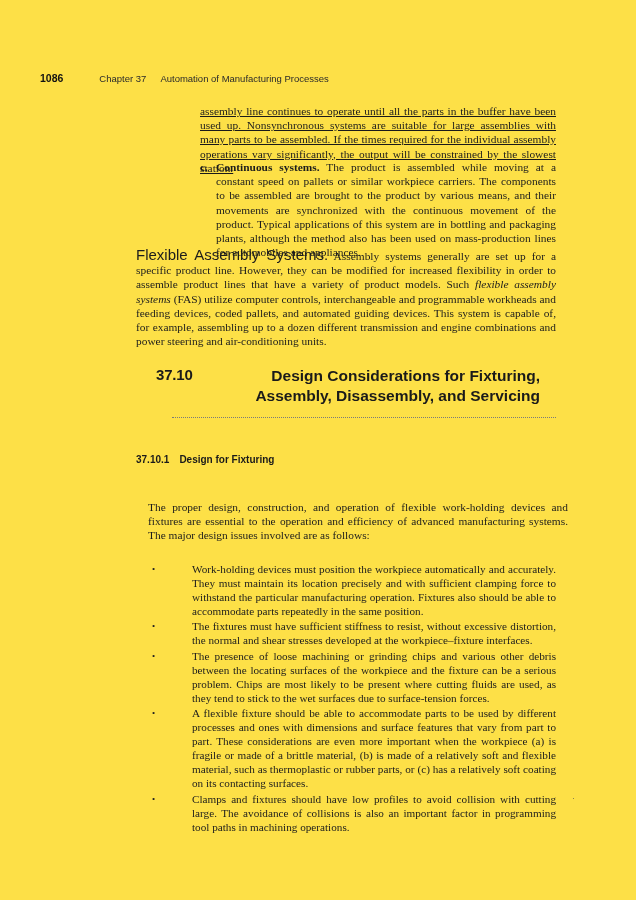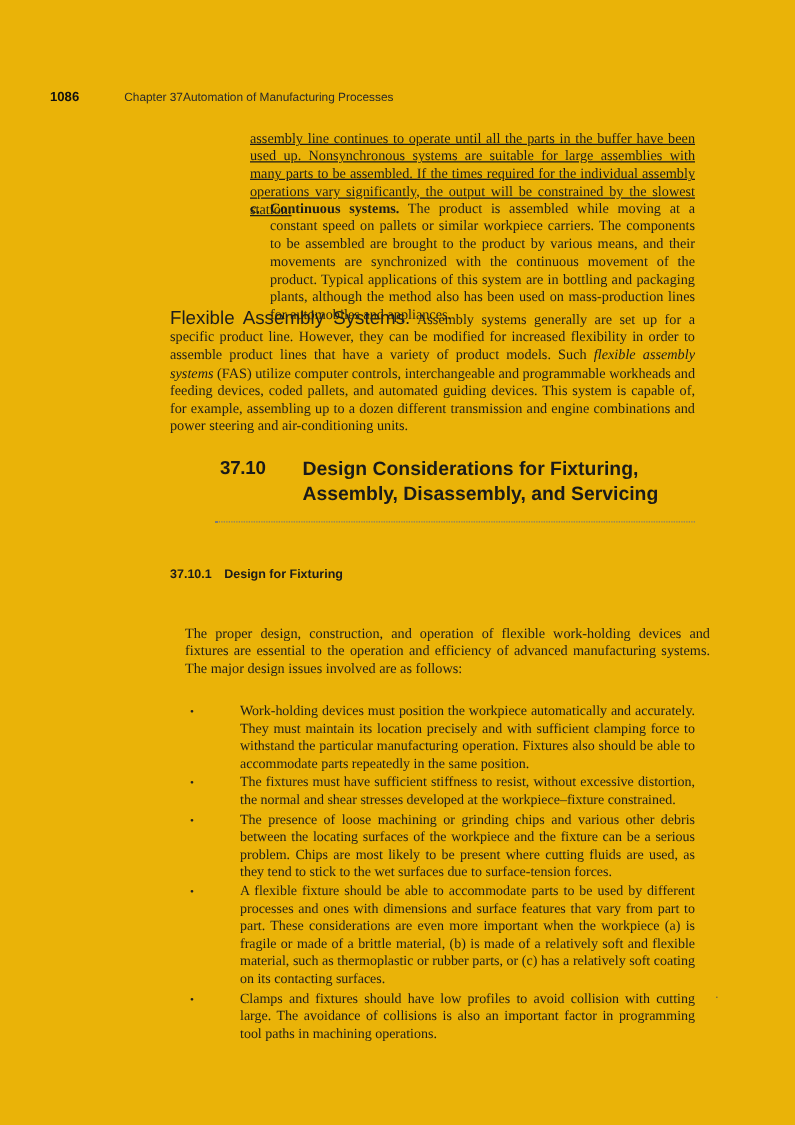--- a/index.html
+++ b/index.html
@@ -11,21 +11,21 @@
     width: 636px;
     height: 900px;
     font-family: "Liberation Serif", serif;
     color: #1a1a1a;
     overflow: hidden;
   }
   .page {
     position: relative;
     width: 636px;
     height: 900px;
-    background: #eab308;
+    background: #fde047;
   }
 
   
   .running-head {
     position: absolute;
     top: 72px;
     left: 40px;
     right: 40px;
     display: flex;
     align-items: baseline;
@@ -34,20 +34,21 @@
   .folio {
     font-weight: bold;
     font-size: 10.5px;
     letter-spacing: 0px;
     color: #111;
     margin-right: 36px;
   }
   .chap-label {
     font-size: 9.5px;
     color: #2a2a2a;
+    margin-right: 14px;
   }
   .chap-title {
     font-size: 9.5px;
     color: #2a2a2a;
   }
 
   p.tx {
     margin: 0;
     font-size: 11.4px;
     line-height: 14.2px;
@@ -100,23 +101,24 @@
   .fas-head {
     font-family: "Liberation Sans", sans-serif;
     font-weight: normal;
     font-size: 15px;
   }
   .ital { font-style: italic; }
 
   
   .sec-head {
     position: absolute;
-    left: 176px;
+    left: 156px;
     top: 366px;
     width: 384px;
+    text-align: right;
   }
   .sec-head .num {
     position: absolute;
     left: 0;
     top: 0;
     font-family: "Liberation Sans", sans-serif;
     font-weight: bold;
     font-size: 15px;
     letter-spacing: -0.2px;
   }
@@ -238,21 +240,21 @@
     <p class="tx">The proper design, construction, and operation of flexible work-holding devices and fixtures are essential to the operation and efficiency of advanced manufacturing systems. The major design issues involved are as follows:</p>
   </div>
 
   <div class="bullets">
     <div class="bullet">
       <div class="dot">•</div>
       <div class="btext">Work-holding devices must position the workpiece automatically and accurately. They must maintain its location precisely and with sufficient clamping force to withstand the particular manufacturing operation. Fixtures also should be able to accommodate parts repeatedly in the same position.</div>
     </div>
     <div class="bullet">
       <div class="dot">•</div>
-      <div class="btext">The fixtures must have sufficient stiffness to resist, without excessive distortion, the normal and shear stresses developed at the workpiece–fixture constrained.</div>
+      <div class="btext">The fixtures must have sufficient stiffness to resist, without excessive distortion, the normal and shear stresses developed at the workpiece–fixture interfaces.</div>
     </div>
     <div class="bullet">
       <div class="dot">•</div>
       <div class="btext">The presence of loose machining or grinding chips and various other debris between the locating surfaces of the workpiece and the fixture can be a serious problem. Chips are most likely to be present where cutting fluids are used, as they tend to stick to the wet surfaces due to surface-tension forces.</div>
     </div>
     <div class="bullet">
       <div class="dot">•</div>
       <div class="btext">A flexible fixture should be able to accommodate parts to be used by different processes and ones with dimensions and surface features that vary from part to part. These considerations are even more important when the workpiece (a) is fragile or made of a brittle material, (b) is made of a relatively soft and flexible material, such as thermoplastic or rubber parts, or (c) has a relatively soft coating on its contacting surfaces.</div>
     </div>
     <div class="bullet">

